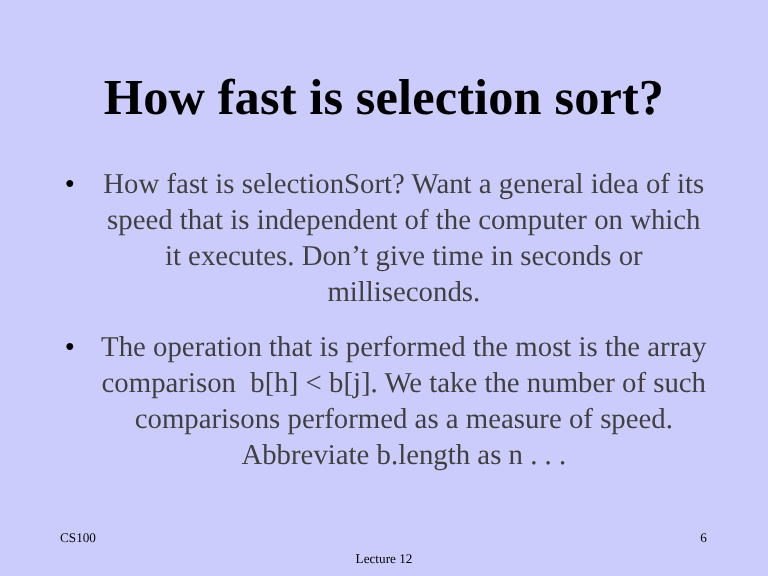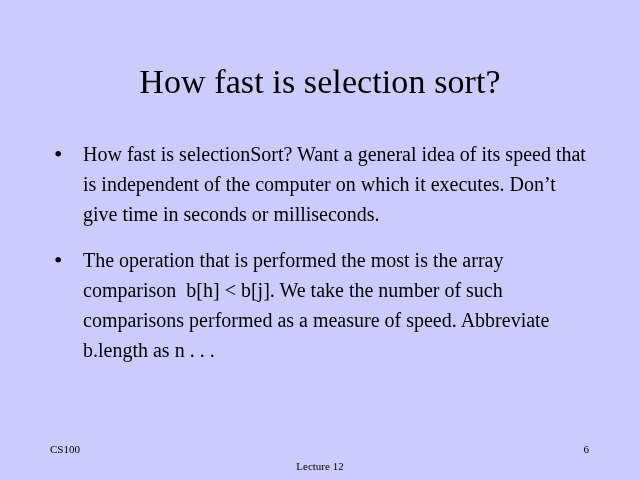--- a/index.html
+++ b/index.html
@@ -16,24 +16,24 @@
     height: 480px;
     background: #ccccfc;
     overflow: hidden;
   }
   #slide-title {
     position: absolute;
     left: 0;
     top: 60px;
     width: 640px;
     text-align: center;
-    font-size: 34px;
+    font-size: 42px;
     line-height: 44px;
     color: #000000;
-    font-weight: normal;
+    font-weight: bold;
     letter-spacing: 0.1px;
     white-space: nowrap;
   }
   #body-content {
     position: absolute;
     left: 50px;
     top: 139px;
     width: 540px;
   }
   .bullet-row {
@@ -49,24 +49,24 @@
     width: 33px;
     font-size: 24px;
     line-height: 30px;
     color: #000000;
     text-align: left;
     padding-left: 4px;
     box-sizing: border-box;
   }
   .bullet-text {
     flex: 1 1 auto;
-    font-size: 20px;
+    font-size: 24px;
     line-height: 30px;
-    color: #000000;
-    text-align: left;
+    color: #404040;
+    text-align: center;
     white-space: pre-wrap;
   }
   #slide-footer {
     position: absolute;
     left: 0;
     top: 440px;
     width: 640px;
     height: 18px;
   }
   .footer-cell {

